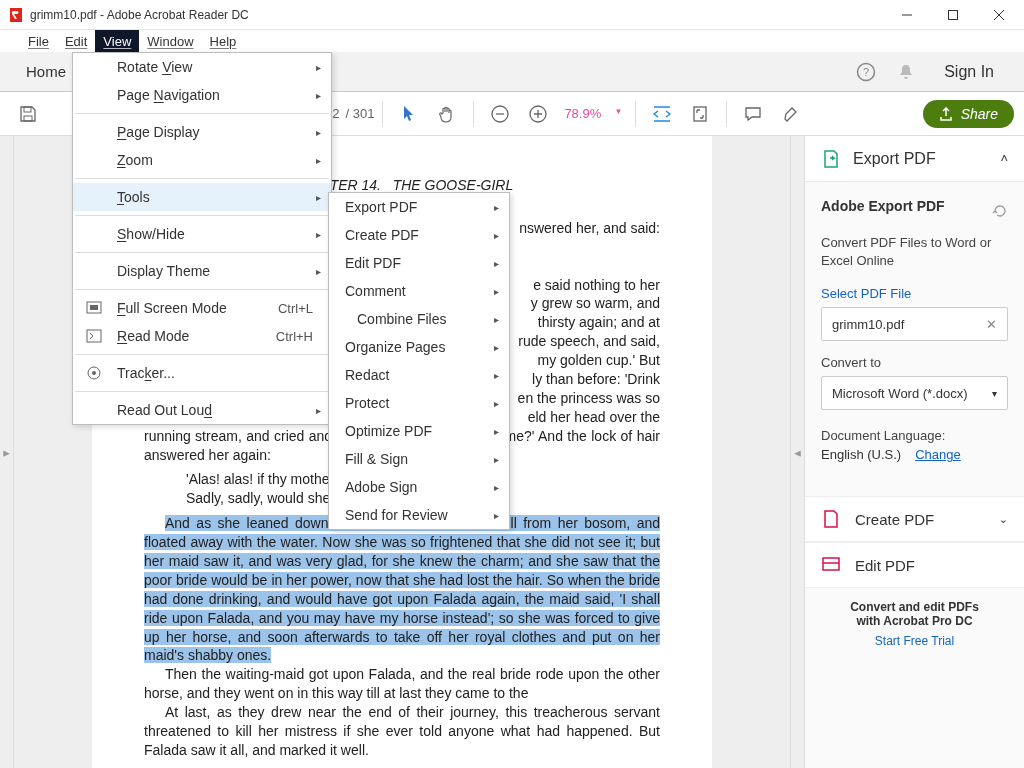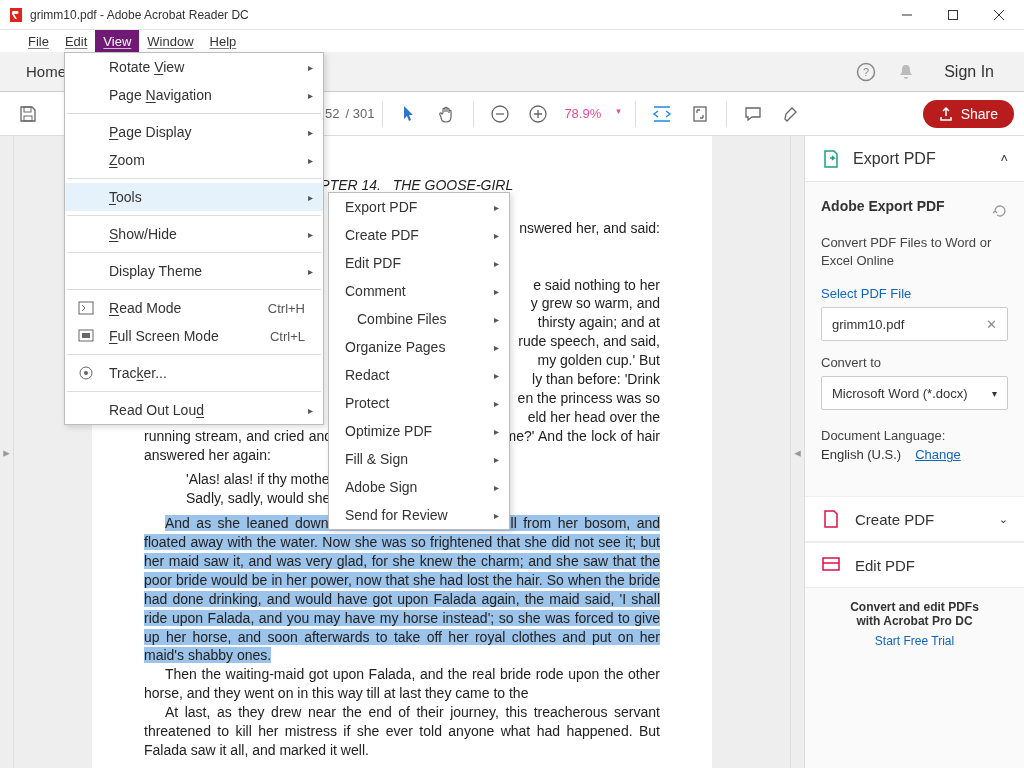--- a/index.html
+++ b/index.html
@@ -5,34 +5,34 @@
 * { margin:0; padding:0; box-sizing:border-box; font-family:"Segoe UI",Arial,sans-serif; }
 body { width:1024px; height:768px; overflow:hidden; background:#fff; position:relative; font-size:13px; color:#333; }
 .titlebar { height:30px; display:flex; align-items:center; padding:0 2px; border-bottom:1px solid #e5e5e5; }
 .titlebar .logo { width:16px; height:16px; margin:0 6px; }
 .titlebar .title { flex:1; font-size:12px; }
 .winbtns { display:flex; }
 .winbtn { width:46px; height:30px; display:flex; align-items:center; justify-content:center; }
 .winbtn svg { width:10px; height:10px; }
 .menubar { height:22px; display:flex; align-items:stretch; padding:0 4px; font-size:13px;margin-left:16px; }
 .menubar .mitem { padding:0 8px; display:flex; align-items:center; }
-.menubar .mitem.active { background:#701a75; color:#fff; }
+.menubar .mitem.active { background:#0f172a; color:#fff; }
 .menubar .mitem span { text-decoration:underline; text-decoration-color:rgba(0,0,0,.5); text-underline-offset:2px; }
 .menubar .mitem.active span { text-decoration-color:rgba(255,255,255,.7); }
 .tabbar { height:40px; background:#f2f2f2; border-bottom:1px solid #ccc; display:flex; align-items:center; padding:0 12px; }
 .tabbar .tab { padding:0 14px; font-size:15px; color:#333; }
 .tabbar .spacer { flex:1; }
 .tabbar .ricon { width:40px; height:40px; display:flex; align-items:center; justify-content:center; color:#888; }
 .signin { font-size:16px; color:#333; padding:0 18px; }
 .toolbar { height:44px; border-bottom:1px solid #ddd; display:flex; align-items:center; padding:0 10px; gap:2px; }
 .tbtn { width:36px; height:36px; display:flex; align-items:center; justify-content:center; color:#555; }
 .tsep { width:1px; height:26px; background:#ddd; margin:0 6px; }
 .pagenum { display:flex; align-items:center; gap:6px; font-size:13px; color:#666; }
 .zoompct { font-size:13px; color:#ec4899; padding:0 6px; display:flex; align-items:flex-start; gap:15px; }
-.sharebtn { background:#b91c1c; color:#fff; border-radius:20px; padding:6px 16px; display:flex; align-items:center; gap:8px; font-size:14px; margin-left:auto; }
+.sharebtn { background:#4d7c0f; color:#fff; border-radius:20px; padding:6px 16px; display:flex; align-items:center; gap:8px; font-size:14px; margin-left:auto;font-style:italic; }
 .content { display:flex; height:632px; }
 .leftstrip { width:14px; background:#eee; border-right:1px solid #ddd; display:flex; align-items:center; justify-content:center; color:#999; }
 .docarea { flex:1; background:#eee; position:relative; overflow:hidden; }
 .page { background:#fff; width:620px; margin:0 auto; height:100%; padding:40px 52px 20px; font-family:"Times New Roman",serif; font-size:14px; line-height:1.35; color:#222; position:relative; text-align:justify; }
 .page .chhead { text-align:center; font-style:italic; font-size:14px; margin-bottom:24px; }
 .page p { text-indent:1.5em; margin:0; }
 .page .hl { background:#9cc3ea; }
 .rpanel { width:220px; border-left:1px solid #ddd; background:#fafafa; display:flex; flex-direction:column; font-size:13px; }
 .rstrip { width:14px; background:#eee; border-left:1px solid #ddd; display:flex; align-items:center; justify-content:center; color:#999; }
 .rpanel .exphead { height:46px; display:flex; align-items:center; padding:0 16px; gap:12px; background:#fff; border-bottom:1px solid #e5e5e5; }
@@ -51,21 +51,21 @@
 .rpanel .toolrow { height:46px; display:flex; align-items:center; padding:0 16px; gap:14px; background:#fff; border-top:1px solid #eee; border-bottom:1px solid #eee; font-size:15px; }
 .rpanel .promo { text-align:center; font-size:12px; padding:12px 10px; }
 .rpanel .promo .trial { color:#1064c2; margin-top:6px; }
 .dropdown { position:absolute; background:#fff; border:1px solid #bdbdbd; box-shadow:2px 2px 6px rgba(0,0,0,.15); font-size:14px; font-family:"Segoe UI",sans-serif; }
 .dropdown .drow { height:28px; display:flex; align-items:center; padding:0 24px 0 44px; position:relative; white-space:nowrap; }
 .dropdown .drow.hl { background:#e6f2fb; }
 .dropdown .drow .arr { position:absolute; right:10px; font-size:10px; color:#555; }
 .dropdown .drow .kb { position:absolute; right:18px; color:#555; font-size:13px; }
 .dropdown .drow .ico { position:absolute; left:12px; width:18px; height:18px; display:flex; align-items:center; justify-content:center; color:#666; }
 .dropdown .sep { height:1px; background:#ddd; margin:4px 2px; }
-.dd1 { left:64px; top:52px; width:260px; }
+.dd1 { left:72px; top:52px; width:260px; }
 .dd2 { left:328px; top:192px; width:182px; }
 .ul { text-decoration:underline; text-underline-offset:2px; }
 svg { display:block; }
 </style>
 </head>
 <body>
 
 <div class="titlebar">
   <svg class="logo" viewBox="0 0 16 16">
       <path fill="#e2231a" d="M2 1h12v14H2z"></path>
@@ -307,36 +307,36 @@
     </div>
   <div class="sep"></div>
   <div class="drow">
       <span>Display Theme</span>
       <span class="arr">▸</span>
     </div>
   <div class="sep"></div>
   <div class="drow">
       <span class="ico">
         <svg width="16" height="16" viewBox="0 0 16 16">
+          <rect x="1" y="2" width="14" height="11" fill="none" stroke="#666"></rect>
+          <rect x="4" y="5" width="8" height="5" fill="#666"></rect>
+        </svg>
+      </span>
+      <span><span class="ul">F</span>ull Screen Mode</span>
+      <span class="kb">Ctrl+L</span>
+    </div>
+  <div class="drow">
+      <span class="ico">
+        <svg width="16" height="16" viewBox="0 0 16 16">
           <rect x="1" y="2" width="14" height="12" fill="none" stroke="#666"></rect>
           <path d="M4 5l3 3-3 3" fill="none" stroke="#666"></path>
         </svg>
       </span>
       <span><span class="ul">R</span>ead Mode</span>
       <span class="kb">Ctrl+H</span>
-    </div>
-  <div class="drow">
-      <span class="ico">
-        <svg width="16" height="16" viewBox="0 0 16 16">
-          <rect x="1" y="2" width="14" height="11" fill="none" stroke="#666"></rect>
-          <rect x="4" y="5" width="8" height="5" fill="#666"></rect>
-        </svg>
-      </span>
-      <span><span class="ul">F</span>ull Screen Mode</span>
-      <span class="kb">Ctrl+L</span>
     </div>
   <div class="sep"></div>
   <div class="drow">
       <span class="ico">
         <svg width="16" height="16" viewBox="0 0 16 16">
           <circle cx="8" cy="8" r="6" fill="none" stroke="#666"></circle>
           <circle cx="8" cy="8" r="2" fill="#666"></circle>
         </svg>
       </span>
       <span>Trac<span class="ul">k</span>er...</span>

